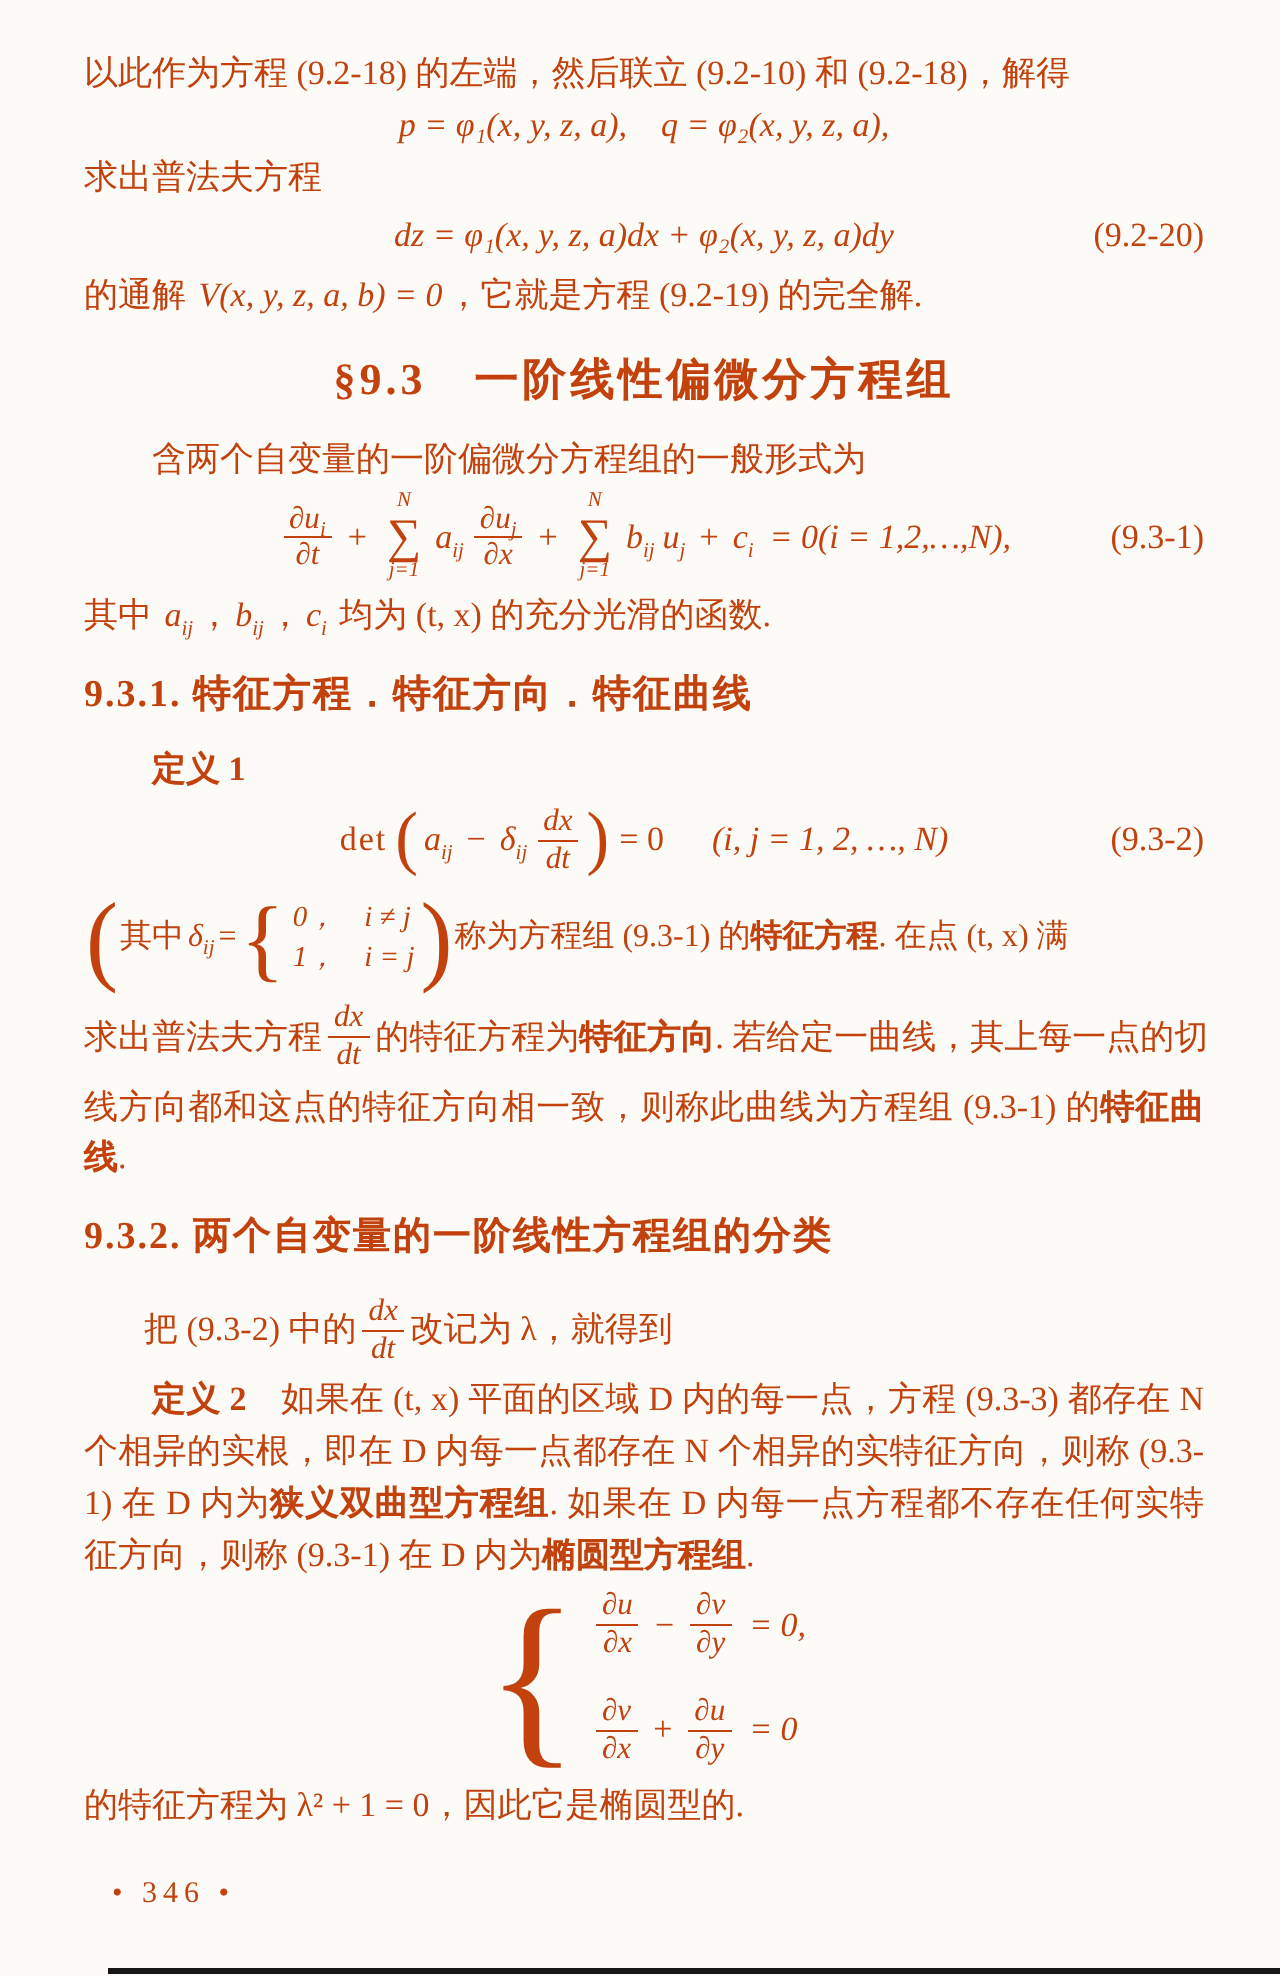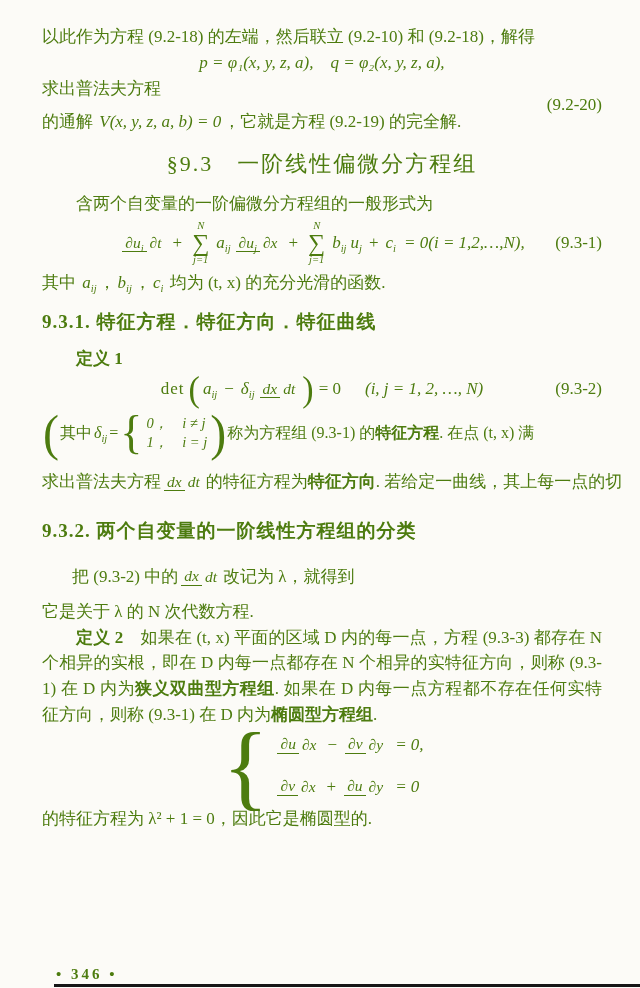--- a/index.html
+++ b/index.html
@@ -1,76 +1,77 @@
 <!DOCTYPE html>
 <html><head>
 <meta charset="utf-8">
 <style>
   html,body{margin:0;padding:0;background:#d8d5cf;}
   .page{
     width:640px;height:988px;margin:0 auto;position:relative;overflow:hidden;
-    background:#fcfbf7;color:#4d7c0f;
+    background:#fcfbf7;color:#c2410c;
     font-family:"Liberation Serif","DejaVu Serif",serif;
     font-size:17px;line-height:1.52;
     box-sizing:border-box;padding:24px 38px 0 42px;
   }
   p{margin:0;}
   .ind{text-indent:2em;}
   .center{text-align:center;}
   .just{text-align:justify;}
   .bold{font-weight:bold;}
   .mi{font-style:italic;margin:0 2px;white-space:nowrap;text-align:center;}
   .mop{margin:0 5px;}
   .mfun{margin-right:3px;letter-spacing:1px;}
   .mrel{margin:0 4px;}
   .mcond{margin-left:20px;font-style:italic;}
   .mtail{font-style:italic;margin-left:6px;white-space:nowrap;}
   sub{font-size:10.5px;font-style:italic;line-height:0;}
   .eqrow{position:relative;display:flex;align-items:center;justify-content:center;margin:4px 0;}
   .tag{position:absolute;right:0;top:50%;transform:translateY(-50%);font-style:normal;}
-  .frac{display:inline-flex;flex-direction:row;align-items:center;vertical-align:middle;
+  .frac{display:inline-flex;flex-direction:column;align-items:center;vertical-align:middle;
         line-height:1.15;font-style:italic;margin:0 3px;font-size:15.5px;justify-content:center;}
   .frac .fn{border-bottom:1.5px solid currentColor;padding:0 3px;white-space:nowrap;}
   .frac .fd{padding:0 3px;white-space:nowrap;}
   .bigop{display:inline-flex;flex-direction:column;align-items:center;line-height:1;
          margin:0 5px;font-style:normal;}
   .bigop .hi,.bigop .lo{font-size:10.5px;font-style:italic;}
   .bigop .op{font-size:24px;line-height:1;}
   .bigp{font-size:34px;font-weight:400;line-height:0;font-style:normal;
         display:inline-block;transform:scaleY(1.05);margin:0 1px;}
   .bigp.xl{font-size:48px;}
   .brace{font-size:46px;font-weight:300;line-height:0;font-style:normal;
          display:inline-block;margin:0 2px;}
   .cases{display:inline-flex;flex-direction:column;gap:3px;font-style:italic;
          font-size:14.5px;line-height:1.15;margin:0 2px;}
   .caserow{display:flex;gap:14px;white-space:nowrap;}
-  .h-sec{font-size:22px;font-weight:normal;text-align:center;margin:12px 0 10px;letter-spacing:2px;}
+  .h-sec{font-size:22px;font-weight:bold;text-align:center;margin:12px 0 10px;letter-spacing:2px;}
   .h-sub{font-size:19px;font-weight:bold;margin:13px 0 9px;letter-spacing:1px;}
   .flexline{display:flex;align-items:center;white-space:nowrap;}
   .flexline.tall{min-height:54px;}
   .flexline.mid{min-height:44px;}
   .pad2{padding-left:30px;}
   .crwrap{display:flex;align-items:center;justify-content:center;gap:4px;margin:4px 0 6px;}
   .crbrace{font-size:96px;font-weight:300;}
   .creqs{display:flex;flex-direction:column;gap:16px;}
   .creq{display:flex;align-items:center;}
   .creq .mtail2{font-style:italic;margin-left:6px;}
-  .pageno{position:absolute;left:56px;bottom:2px;font-weight:bold;font-size:15px;letter-spacing:3px;}
+  .pageno{position:absolute;left:56px;bottom:29px;font-weight:normal;font-size:15px;letter-spacing:3px;}
   .scanline{position:absolute;left:54px;right:0;bottom:1px;height:3px;background:#161616;}
 </style>
 </head>
 <body>
 
 <div class="page">
 
   <p>以此作为方程 (9.2-18) 的左端，然后联立 (9.2-10) 和 (9.2-18)，解得</p>
   <p class="center mi">p = φ₁(x, y, z, a),　q = φ₂(x, y, z, a),</p>
   <p>求出普法夫方程</p>
 
   <div class="eqrow">
+    <span class="mi">dz = φ₁(x, y, z, a)dx + φ₂(x, y, z, a)dy</span>
     <span class="tag">(9.2-20)</span>
   </div>
 
   <p><span>的通解 </span><span class="mi">V(x, y, z, a, b) = 0</span><span>，它就是方程 (9.2-19) 的完全解.</span></p>
 
   <div class="h-sec">§9.3　一阶线性偏微分方程组</div>
 
   <p class="ind">含两个自变量的一阶偏微分方程组的一般形式为</p>
 
   <div class="eqrow">
@@ -150,34 +151,34 @@
     <span>求出普法夫方程 </span>
     <span class="frac">
         <span class="fn">dx</span>
         <span class="fd">dt</span>
       </span>
     <span> 的特征方程为</span>
     <span class="bold">特征方向</span>
     <span>. 若给定一曲线，其上每一点的切</span>
   </div>
 
+  <p class="just"><span>线方向都和这点的特征方向相一致，则称此曲线为方程组 (9.3-1) 的</span><span class="bold">特征曲线</span><span>.</span></p>
 
   <div class="h-sub">9.3.2. 两个自变量的一阶线性方程组的分类</div>
 
   <div class="flexline mid pad2">
     <span>把 (9.3-2) 中的 </span>
     <span class="frac">
         <span class="fn">dx</span>
         <span class="fd">dt</span>
       </span>
     <span> 改记为 λ，就得到</span>
   </div>
 
 
-  <p>它是关于 λ 的 N 次代数方程.</p>
 
   <p class="ind just"><span class="bold">定义 2</span><span>　如果在 (t, x) 平面的区域 D 内的每一点，方程 (9.3-3) 都存在 N 个相异的实根，即在 D 内每一点都存在 N 个相异的实特征方向，则称 (9.3-1) 在 D 内为</span><span class="bold">狭义双曲型方程组</span><span>. 如果在 D 内每一点方程都不存在任何实特征方向，则称 (9.3-1) 在 D 内为</span><span class="bold">椭圆型方程组</span><span>.</span></p>
 
 
   <div class="crwrap">
     <span class="brace crbrace">{</span>
     <div class="creqs">
       <div class="creq">
         <span class="frac">
             <span class="fn">∂u</span>

